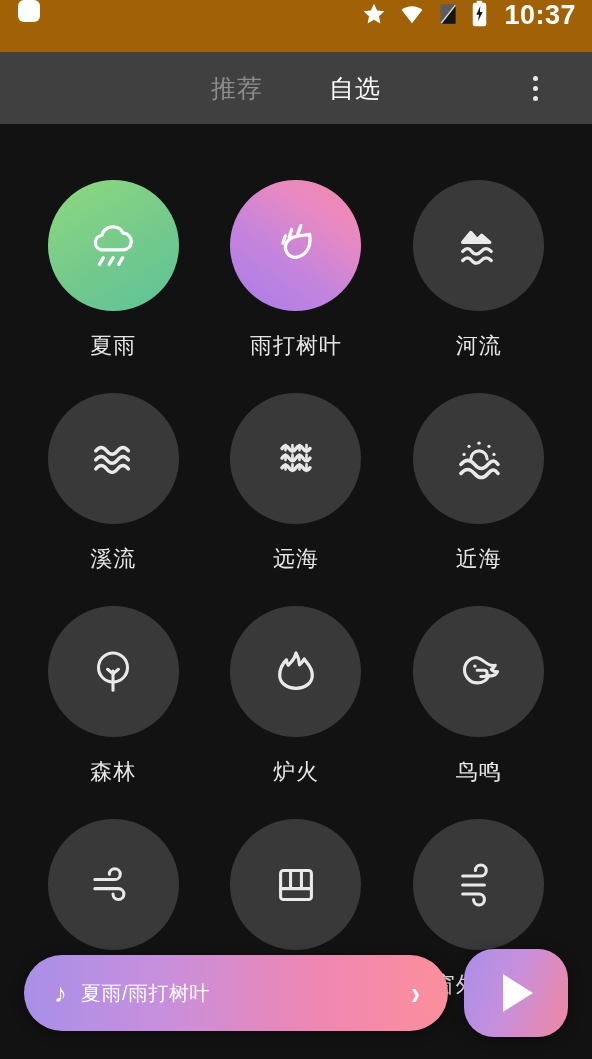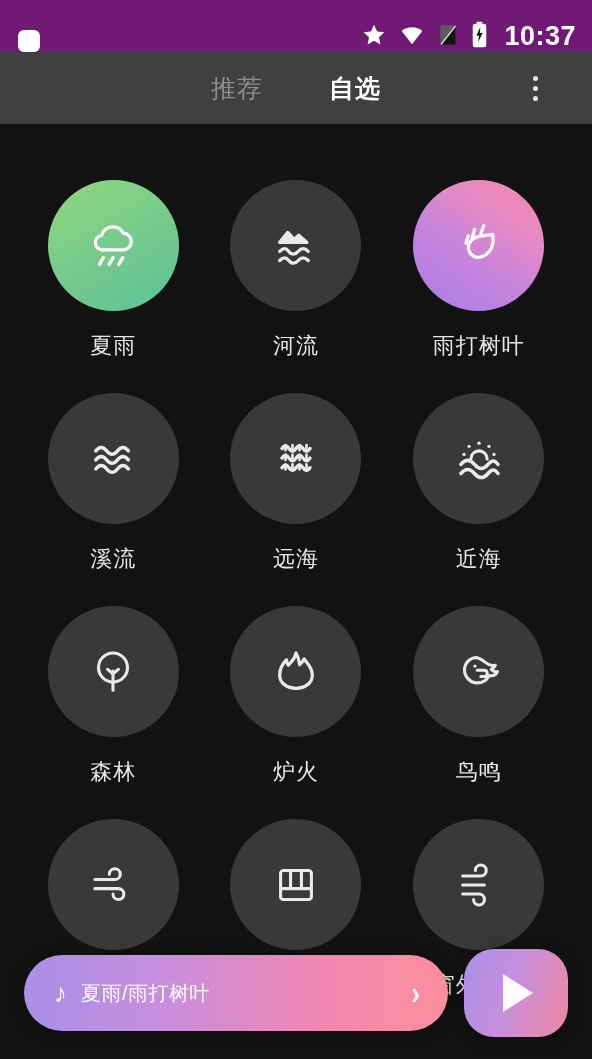--- a/index.html
+++ b/index.html
@@ -8,23 +8,23 @@
     width:592px; height:1059px;
     font-family:"Liberation Sans","DejaVu Sans",sans-serif;
     background:#121212;
     overflow:hidden;
     position:relative;
   }
 
   
   .statusbar{
     height:52px; width:100%;
-    display:flex; align-items:flex-end;
+    display:flex; align-items:flex-start;
     padding:0 16px 0 18px;
-    background:#701a75;
+    background:#a16207;
     position:relative; z-index:5;
   }
   .sb-left{ display:flex; align-items:center; gap:10px; }
   .sb-right{ display:flex; align-items:center; gap:12px; margin-left:auto; }
   .notif-square{
     width:22px;height:22px;border-radius:6px;background:#fff;display:block;
   }
   .sb-time{
     color:#fff; font-size:27px; font-weight:600; letter-spacing:.5px;
     line-height:1; margin-left:4px;
@@ -36,21 +36,21 @@
     height:72px; width:100%;
     display:flex; align-items:center; justify-content:center;
     position:relative; background:#404040; z-index:4;
   }
   .tabs{ display:flex; align-items:center; gap:62px; }
   .tab{
     font-size:25px; letter-spacing:1px; background:none; border:0;
     font-family:inherit; cursor:pointer; padding:4px 2px;
   }
   .tab.inactive{ color:#8d8d8d; }
-  .tab.active{ color:#ffffff;font-weight:bold; }
+  .tab.active{ color:#ffffff; }
   .kebab{
     position:absolute; right:42px; top:50%; transform:translateY(-50%);
     width:30px; height:34px; display:flex; flex-direction:column;
     align-items:center; justify-content:center; gap:5px; cursor:pointer;
     background:none;border:0;
   }
   .kebab i{ width:5px;height:5px;border-radius:50%;background:#e8e8e8;display:block; }
 
   
   .grid{
@@ -169,42 +169,42 @@
         <g fill="none" stroke="#fff" stroke-width="3.4" stroke-linecap="round" stroke-linejoin="round">
           <path d="M20 36h22a8.6 8.6 0 0 0 .6-17.2A12 12 0 0 0 20.4 21 7.6 7.6 0 0 0 20 36z"></path>
           <path d="M22 44l-4 7M32 44l-4 7M42 44l-4 7"></path>
         </g>
       </svg>
     </div>
     <div class="label">夏雨</div>
   </div>
 
   <div class="cell">
-    <div class="disc">
-      <svg width="58" height="58" viewBox="0 0 64 64">
-        <g fill="none" stroke="#e9e9e9" stroke-width="3.6" stroke-linecap="round" stroke-linejoin="round">
-          <path d="M14 28l9-11 7 8 5-5 9 8z" fill="#e9e9e9" stroke-linejoin="round"></path>
-          <path d="M14 38c4-4 7-4 10 0s7 4 10.5 0 7-4 11 0"></path>
-          <path d="M14 48c4-4 7-4 10 0s7 4 10.5 0 7-4 11 0"></path>
-        </g>
-      </svg>
-    </div>
-    <div class="label">河流</div>
-  </div>
-
-  <div class="cell">
     <div class="disc pink">
       <svg width="62" height="62" viewBox="0 0 64 64">
         <g fill="none" stroke="#fff" stroke-width="3.4" stroke-linecap="round" stroke-linejoin="round">
           <path d="M46 20c2 11-2 20-11 23-6 2-12-1-13.6-7-1.5-5.8 2-11.2 8-13.2 5.6-1.9 12-1.4 16.6-2.8z"></path>
           <path d="M34 19l3-8M25 23l2.5-8M18.5 29l2.5-7.5"></path>
         </g>
       </svg>
     </div>
     <div class="label">雨打树叶</div>
+  </div>
+
+  <div class="cell">
+    <div class="disc">
+      <svg width="58" height="58" viewBox="0 0 64 64">
+        <g fill="none" stroke="#e9e9e9" stroke-width="3.6" stroke-linecap="round" stroke-linejoin="round">
+          <path d="M14 28l9-11 7 8 5-5 9 8z" fill="#e9e9e9" stroke-linejoin="round"></path>
+          <path d="M14 38c4-4 7-4 10 0s7 4 10.5 0 7-4 11 0"></path>
+          <path d="M14 48c4-4 7-4 10 0s7 4 10.5 0 7-4 11 0"></path>
+        </g>
+      </svg>
+    </div>
+    <div class="label">河流</div>
   </div>
 
   <div class="cell">
     <div class="disc">
       <svg width="58" height="58" viewBox="0 0 64 64">
         <g fill="none" stroke="#e9e9e9" stroke-width="3.8" stroke-linecap="round">
           <path d="M14 23c4-5 8-5 12 0s8 5 12 0 8-5 12 0" transform="translate(-1,0)"></path>
           <path d="M14 33c4-5 8-5 12 0s8 5 12 0 8-5 12 0" transform="translate(-1,0)"></path>
           <path d="M14 43c4-5 8-5 12 0s8 5 12 0 8-5 12 0" transform="translate(-1,0)"></path>
         </g>

